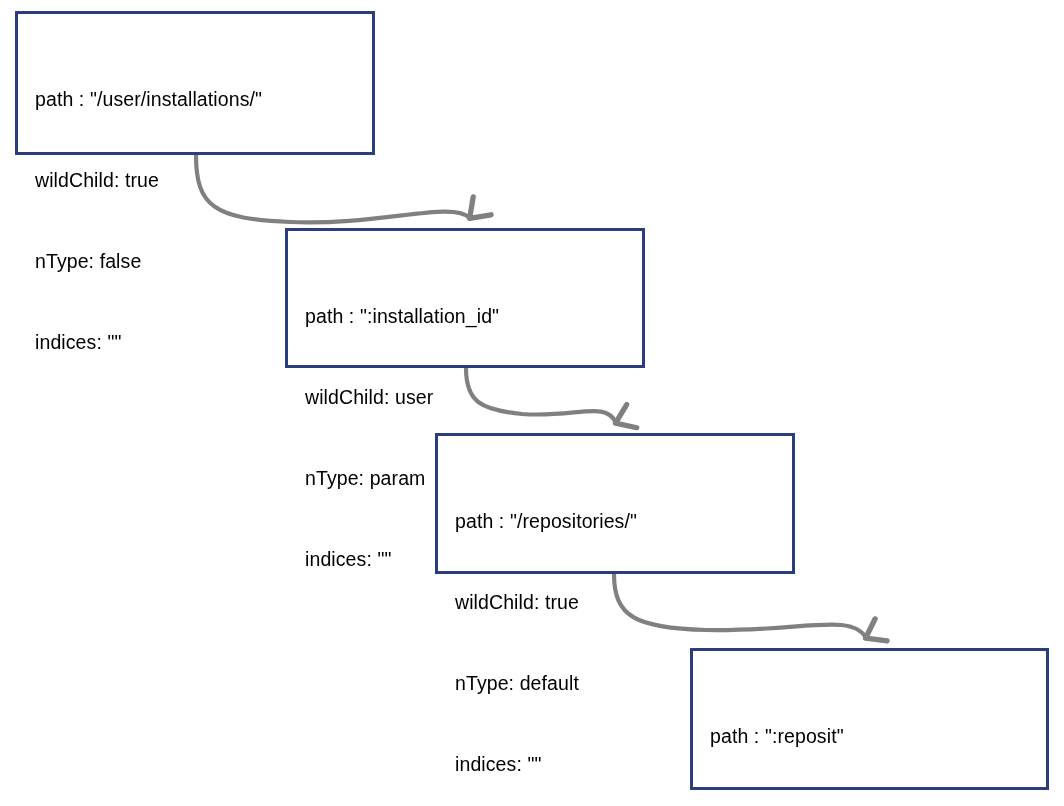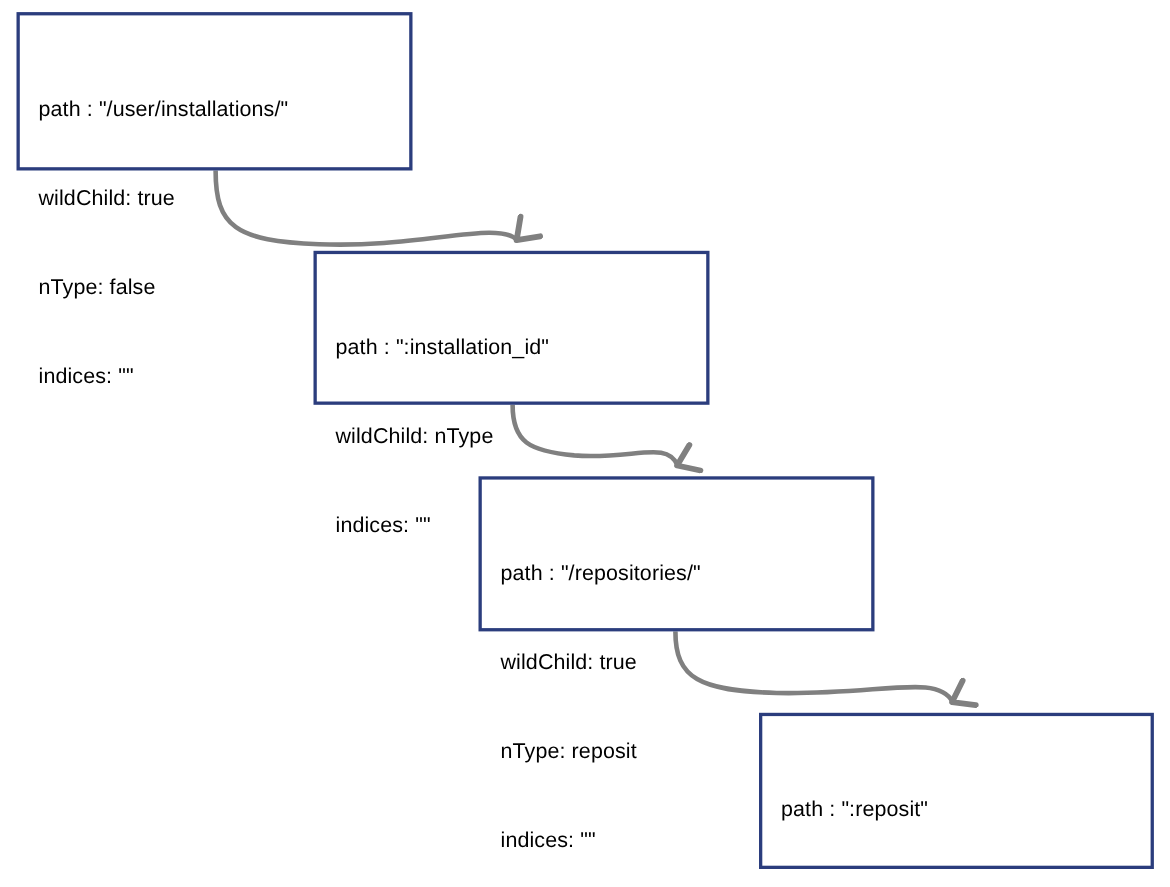--- a/index.html
+++ b/index.html
@@ -80,30 +80,31 @@
       <span class="node-line">path : "/user/installations/"</span>
       <span class="node-line">wildChild: true</span>
       <span class="node-line">nType: false</span>
       <span class="node-line">indices: ""</span>
     </div>
   </div>
 
   <div class="node-box" style="left:285px; top:228px; width:360px; height:140px;">
     <div class="node-text">
       <span class="node-line">path : ":installation_id"</span>
-      <span class="node-line">wildChild: nType</span>
+      <span class="node-line">wildChild: user</span>
+      <span class="node-line">nType: param</span>
       <span class="node-line">indices: ""</span>
     </div>
   </div>
 
   <div class="node-box" style="left:435px; top:433px; width:360px; height:141px;">
     <div class="node-text">
       <span class="node-line">path : "/repositories/"</span>
       <span class="node-line">wildChild: true</span>
-      <span class="node-line">nType: reposit</span>
+      <span class="node-line">nType: default</span>
       <span class="node-line">indices: ""</span>
     </div>
   </div>
 
   <div class="node-box" style="left:690px; top:648px; width:359px; height:142px;">
     <div class="node-text">
       <span class="node-line">path : ":reposit"</span>
       <span class="node-line">wildChild: false</span>
       
       

